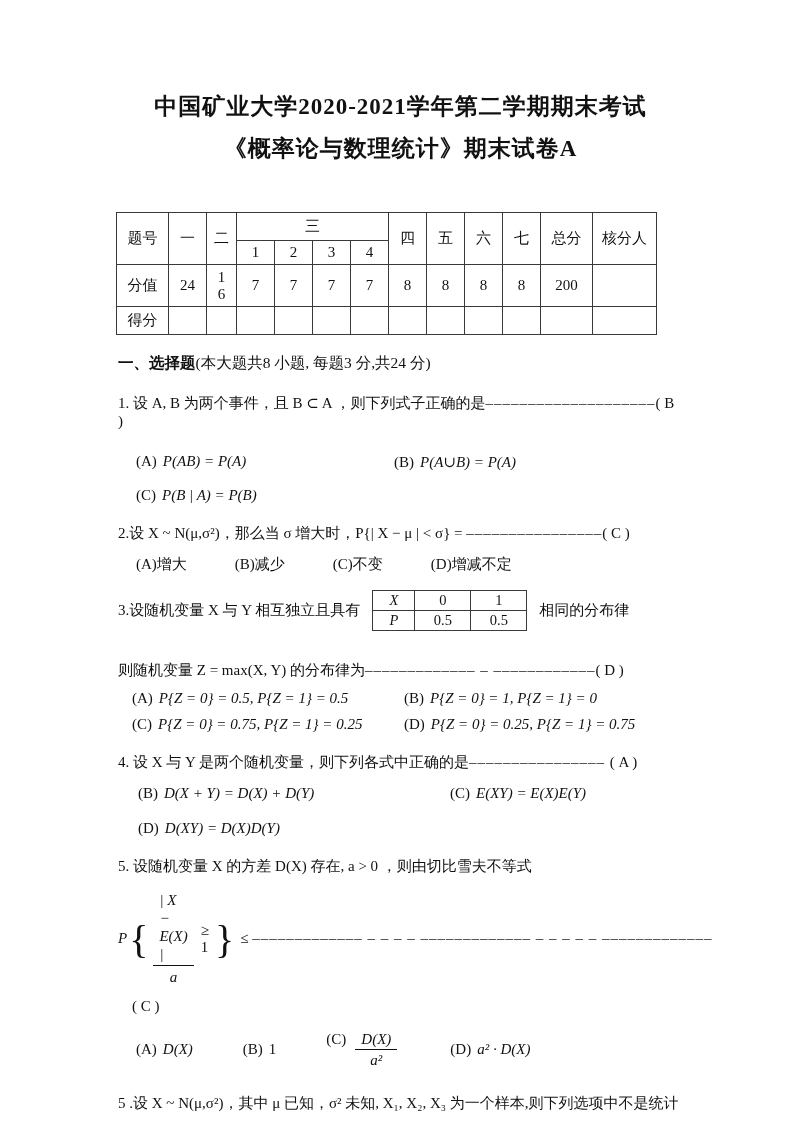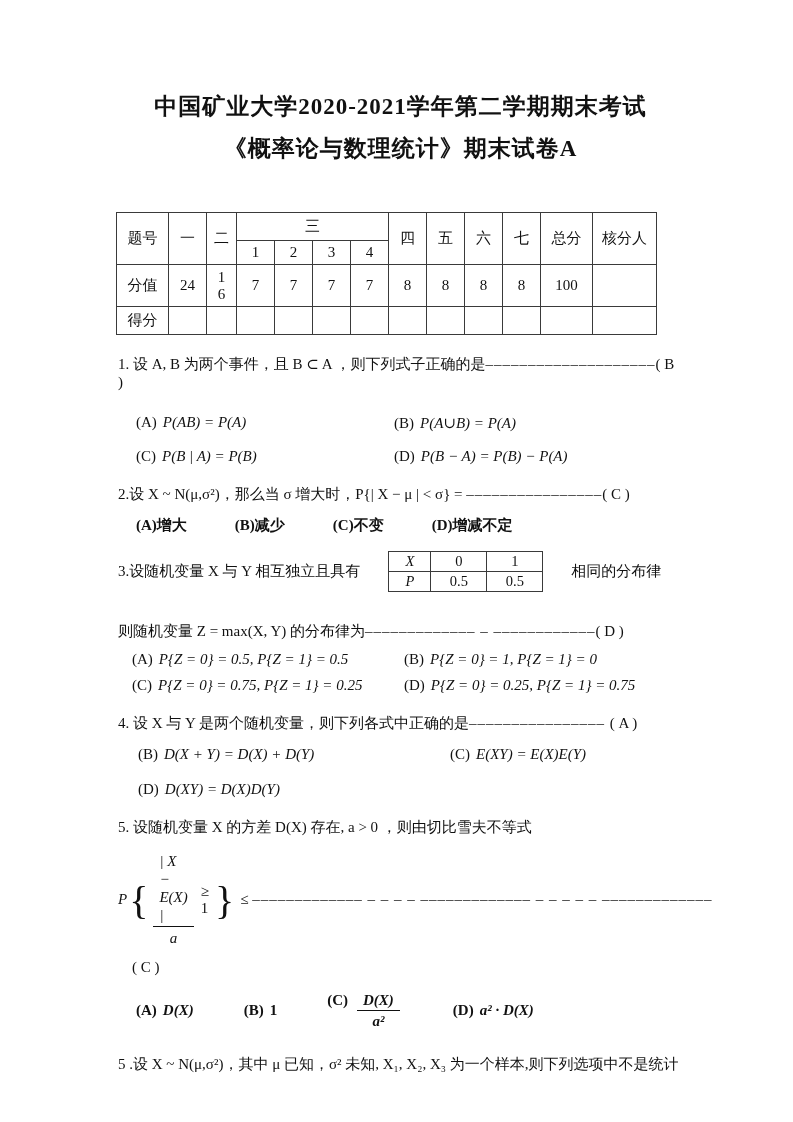--- a/index.html
+++ b/index.html
@@ -40,24 +40,24 @@
   .stem { line-height: 18px; }
   .dash { letter-spacing: 1px; white-space: nowrap; }
   .math { font-style: italic; font-family: "Liberation Serif", "DejaVu Serif", serif; }
   .opt-label { margin-right: 6px; }
 
   .opts { margin-top: 18px; }
   .grid2 { display: grid; grid-template-columns: 258px auto; row-gap: 16px; padding-left: 18px; margin-top: 23px; }
   .grid2.q3 { grid-template-columns: 272px auto; row-gap: 9px; padding-left: 14px; margin-top: 9px; }
   .grid2.q4 { grid-template-columns: 312px auto; row-gap: 18px; padding-left: 20px; margin-top: 14px; }
 
-  .opts-inline { display: flex; gap: 48px; padding-left: 18px; margin-top: 13px; font-weight: bold; }
+  .opts-inline { display: flex; gap: 48px; padding-left: 18px; margin-top: 13px; }
   .opts-inline.q5 { gap: 50px; margin-top: 16px; align-items: center; }
 
-  .q3-line1 { display: flex; align-items: center; gap: 28px; margin-top: -4px; }
+  .q3-line1 { display: flex; align-items: center; gap: 12px; margin-top: -4px; }
   table.dist-table { border-collapse: collapse; font-size: 14.5px; }
   table.dist-table td { border: 1.3px solid #3a3a3a; width: 56px; height: 20px; text-align: center; padding: 0 4px; }
   table.dist-table td.var { width: 42px; font-style: italic; }
   .q3-line2 { margin-top: 28px; line-height: 22px; }
 
   .q5-formula { display: flex; align-items: center; margin-top: 16px; }
   .brace { font-size: 40px; font-weight: 300; line-height: 0; padding: 0 2px; position: relative; top: 1px; }
   .frac { display: inline-flex; flex-direction: column; align-items: center; margin: 0 3px; }
   .frac .num { padding: 0 6px 2px; border-bottom: 1.4px solid #111; line-height: 18px; }
   .frac .den { padding-top: 2px; line-height: 18px; }
@@ -114,51 +114,53 @@
           <td>24</td>
           <td><span class="stack">16</span></td>
           <td>7</td>
           <td>7</td>
           <td>7</td>
           <td>7</td>
           <td>8</td>
           <td>8</td>
           <td>8</td>
           <td>8</td>
-          <td>100</td>
+          <td>200</td>
           <td></td>
         </tr>
         <tr class="st-r4">
           <td>得分</td>
           <td></td>
           <td></td>
           <td></td>
           <td></td>
           <td></td>
           <td></td>
           <td></td>
           <td></td>
           <td></td>
           <td></td>
           <td></td>
           <td></td>
         </tr>
       </tbody>
     </table>
 
+    <div class="section-heading">
+      <span class="bold">一、选择题</span><span>(本大题共8 小题, 每题3 分,共24 分)</span>
+    </div>
 
     <div class="question">
       <div class="stem">
         <span>1. 设 A, B 为两个事件，且 B ⊂ A ，则下列式子正确的是</span><span class="dash">––––––––––––––––––––</span><span>(  B   )</span>
       </div>
       <div class="opts grid2">
         <div class="opt"><span class="opt-label">(A)</span><span class="math">P(AB) = P(A)</span></div>
         <div class="opt"><span class="opt-label">(B)</span><span class="math">P(A∪B) = P(A)</span></div>
         <div class="opt"><span class="opt-label">(C)</span><span class="math">P(B | A) = P(B)</span></div>
-        <div class="opt"><span class="opt-label">(D)</span><span class="math">P(B − A) = P(B) − P(A)</span></div>
       </div>
     </div>
 
     <div class="question">
       <div class="stem">
         <span>2.设 X ~ N(μ,σ²)，那么当 σ 增大时，P{| X − μ | &lt; σ} =</span> <span class="dash">––––––––––––––––</span><span>(   C   )</span>
       </div>
       <div class="opts-inline">
         <span class="opt">(A)增大</span>
         <span class="opt">(B)减少</span>

